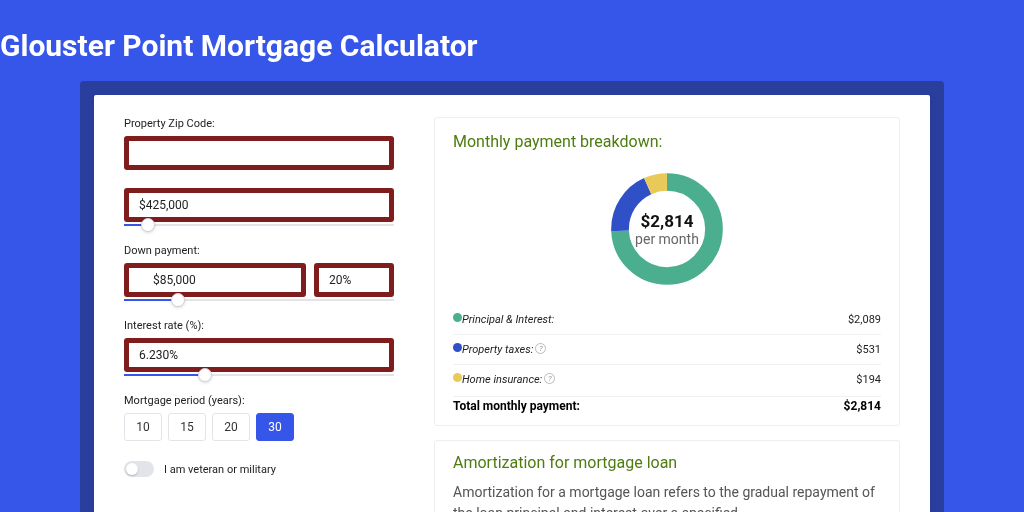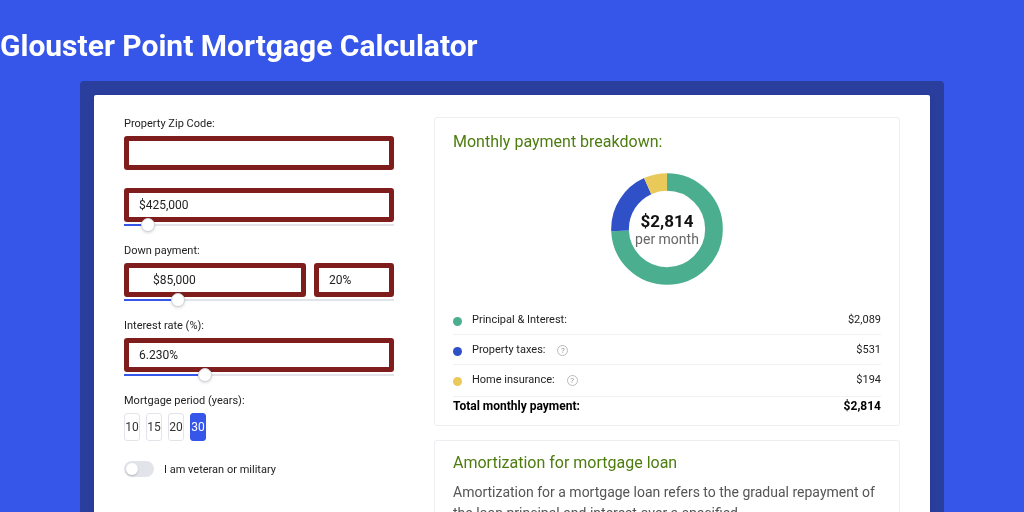--- a/index.html
+++ b/index.html
@@ -14,37 +14,37 @@
   .form-label { font-size: 11px; color: #222; display: block; margin-bottom: 6px; }
   .input { width: 100%; height: 34px; border: 5px solid #7f1d1d; border-radius: 3px; padding: 0 10px; font-size: 12px; color: #222; background: #fff; }
   .input::placeholder { color: #999; }
   .slider-wrap { position: relative; height: 2px; background: #e2e4ea; margin-top: 2px; }
   .slider-fill { position: absolute; height: 2px; background: #3556e8; left: 0; top: 0; }
   .slider-thumb { position: absolute; top: -6px; width: 14px; height: 14px; background: #fff; border: 1px solid #d0d3db; border-radius: 50%; box-shadow: 0 1px 3px rgba(0,0,0,0.15); margin-left: -7px; }
   .down-row { display: flex; gap: 8px; }
   .down-row .input:first-child { flex: 1; padding-left: 24px; }
   .down-row .input:last-child { width: 80px; }
   .period-row { display: flex; gap: 6px; }
-  .period-btn { width: 16px; height: 28px; border: 1px solid #e2e4ea; border-radius: 3px; background: #fff; font-size: 12px; color: #333; display: flex; align-items: center; justify-content: center; cursor: pointer; }
+  .period-btn { width: 38px; height: 28px; border: 1px solid #e2e4ea; border-radius: 3px; background: #fff; font-size: 12px; color: #333; display: flex; align-items: center; justify-content: center; cursor: pointer; }
   .period-btn.active { background: #3556e8; color: #fff; border-color: #3556e8; }
   .toggle-row { display: flex; align-items: center; gap: 10px; margin-top: 20px; }
   .toggle { width: 30px; height: 16px; background: #e2e4ea; border-radius: 10px; position: relative; cursor: pointer; }
   .toggle::after { content: ""; position: absolute; width: 12px; height: 12px; background: #fff; border-radius: 50%; top: 2px; left: 2px; box-shadow: 0 1px 2px rgba(0,0,0,0.2); }
   .toggle-label { font-size: 11px; color: #222; }
   .section-title { font-size: 16px; font-weight: 400; color: #4d7c0f; margin-bottom: 10px; }
   .breakdown-card { border: 1px solid #eceef2; border-radius: 3px; padding: 14px 18px 10px; margin-bottom: 14px; }
   .donut-wrap { display: flex; justify-content: center; padding: 6px 0 14px; }
   .donut { width: 124px; height: 124px; position: relative; }
   .donut svg { width: 100%; height: 100%; transform: rotate(-90deg); }
   .donut-center { position: absolute; inset: 0; display: flex; flex-direction: column; align-items: center; justify-content: center; }
   .donut-center .val { font-size: 17px; font-weight: 700; color: #111; }
   .donut-center .sub { font-size: 14px; color: #666; text-align: center; }
   .legend-row { display: flex; align-items: center; justify-content: space-between; padding: 8px 0; border-top: 1px solid #f0f1f4; font-size: 11px; color: #222; }
   .legend-row:first-of-type { border-top: none; }
-  .legend-left { display: flex; align-items: flex-end; gap: 10px; }
+  .legend-left { display: flex; align-items: flex-start; gap: 0; font-style: italic; }
   .dot { width: 9px; height: 9px; border-radius: 50%; }
   .dot.green { background: #4baf8f; }
   .dot.blue { background: #3050c8; }
   .dot.yellow { background: #e8c95a; }
   .info-icon { width: 11px; height: 11px; border: 1px solid #bbb; border-radius: 50%; display: inline-flex; align-items: center; justify-content: center; font-size: 8px; color: #999; margin-left: 2px; }
   .legend-val { font-size: 11px; color: #222; }
   .total-row { display: flex; justify-content: space-between; padding: 2px 0 2px; font-size: 12px; font-weight: 700; border-top: 1px solid #f0f1f4; margin-top: 2px; }
   .amort-card { border: 1px solid #eceef2; border-radius: 3px; padding: 12px 18px; }
   .amort-text { font-size: 14px; color: #555; line-height: 1.5; margin-top: 6px; }
 </style>

